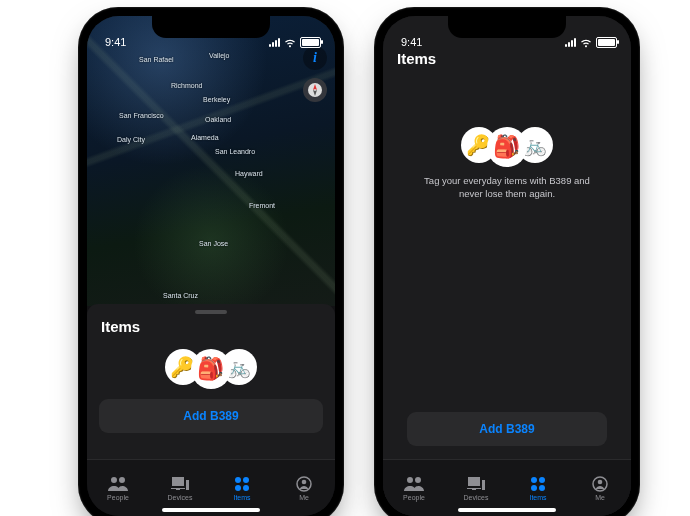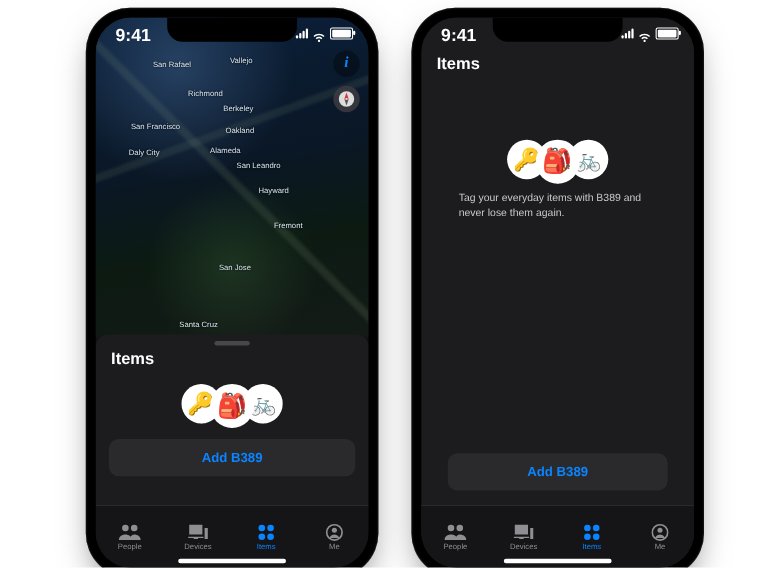--- a/index.html
+++ b/index.html
@@ -2,21 +2,21 @@
 <html><head>
 <meta charset="utf-8">
 <style>
   html,body{margin:0;padding:0;background:#fff;font-family:-apple-system,Helvetica,Arial,sans-serif}
   .stage{width:690px;height:516px;position:relative;background:#fff}
   .phone{position:absolute;width:248px;height:500px;background:#000;border-radius:40px;padding:9px;box-shadow:inset 0 0 2px #444,0 14px 32px -10px rgba(0,0,0,.55)}
   .phone.left{left:78px;top:7px}
   .phone.right{left:374px;top:7px}
   .screen{position:absolute;inset:9px;border-radius:32px;overflow:hidden;background:#121214}
   .notch{position:absolute;top:0;left:50%;transform:translateX(-50%);width:118px;height:22px;background:#000;border-bottom-left-radius:14px;border-bottom-right-radius:14px;z-index:40}
-  .status{position:absolute;top:8px;left:0;right:0;height:18px;color:#fff;font-size:16px;font-weight:700;z-index:30}
+  .status{position:absolute;top:20px;left:0;right:0;height:18px;color:#fff;font-size:11px;font-weight:400;z-index:30}
   .status .time{position:absolute;left:18px;top:0}
   .status .right{position:absolute;right:14px;top:1px;display:flex;gap:4px;align-items:center}
   .sig{display:inline-flex;gap:1px;align-items:flex-end}
   .sig i{width:2px;background:#fff;border-radius:1px;display:block}
   .sig i:nth-child(1){height:3px}.sig i:nth-child(2){height:5px}.sig i:nth-child(3){height:7px}.sig i:nth-child(4){height:9px}
   .wifi{width:12px;height:9px;position:relative}
   .batt{width:19px;height:9px;border:1px solid #fff;border-radius:2px;position:relative}
   .batt::after{content:"";position:absolute;right:-3px;top:2px;width:2px;height:4px;background:#fff;border-radius:1px}
   .batt i{position:absolute;inset:1px;background:#fff;border-radius:1px}
 
@@ -41,21 +41,21 @@
   .bubble{width:36px;height:36px;background:#fff;border-radius:50%;position:relative;display:flex;align-items:center;justify-content:center;font-size:20px;margin:0 -5px}
   .bubble::after{content:"";position:absolute;bottom:-5px;left:50%;transform:translateX(-50%);border:5px solid transparent;border-top-color:#fff}
   .bubble.mid{z-index:2;width:40px;height:40px;font-size:22px}
 
   .cta{margin:2px 12px 0;background:#2a2a2c;color:#0a84ff;font-size:12px;font-weight:600;text-align:center;padding:10px 0;border-radius:9px}
 
   .full{position:absolute;inset:0;background:#1c1c1e;display:flex;flex-direction:column}
   .full-title{color:#fff;font-size:15px;font-weight:600;padding:34px 14px 0}
   .hero{flex:0 0 auto;display:flex;flex-direction:column;align-items:center;padding-top:56px}
   .hero h2{color:#fff;font-size:16px;font-weight:700;text-align:center;margin:14px 24px 6px;line-height:1.25}
-  .hero p{color:#c7c7cc;font-size:9.5px;margin:0 34px;line-height:1.35}
+  .hero p{color:#c7c7cc;font-size:9.5px;text-align:center;margin:0 34px;line-height:1.35}
   .full .cta{position:absolute;left:12px;right:12px;bottom:70px}
 
   .tabbar{position:absolute;left:0;right:0;bottom:0;height:56px;background:#151517;display:flex;border-top:1px solid #2a2a2c}
   .tab{flex:1;display:flex;flex-direction:column;align-items:center;justify-content:center;gap:2px;color:#8e8e93;font-size:7px}
   .tab.sel{color:#0a84ff}
   .tab svg{display:block}
   .homebar{position:absolute;bottom:4px;left:50%;transform:translateX(-50%);width:98px;height:4px;background:#fff;border-radius:3px;z-index:50}
 </style>
 </head>
 <body>

